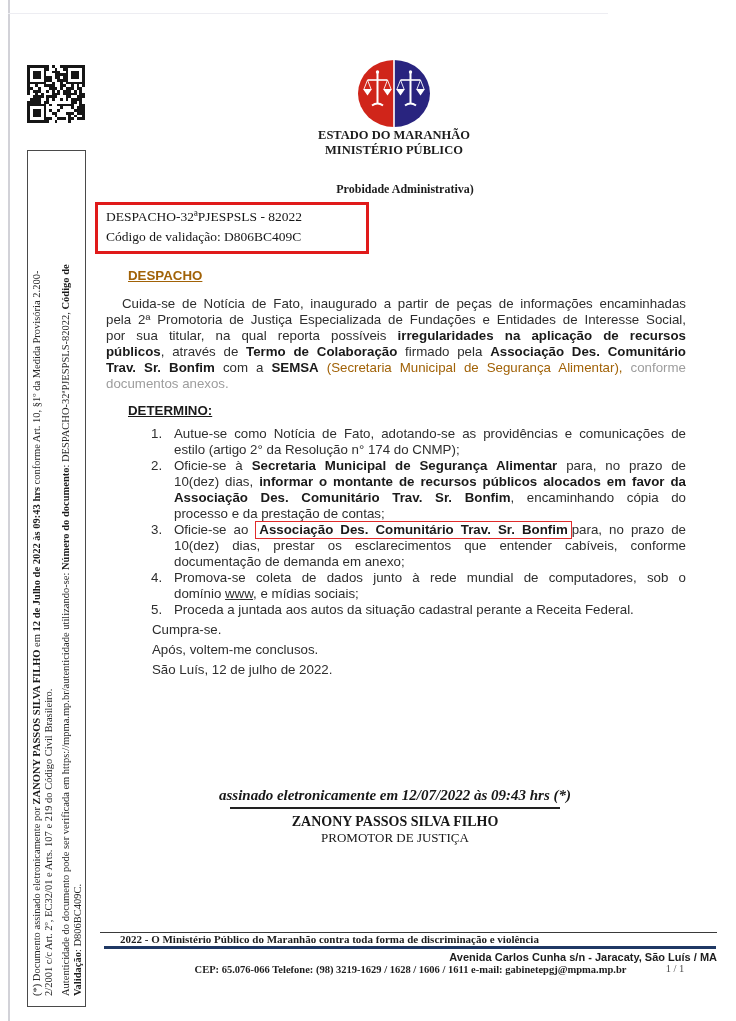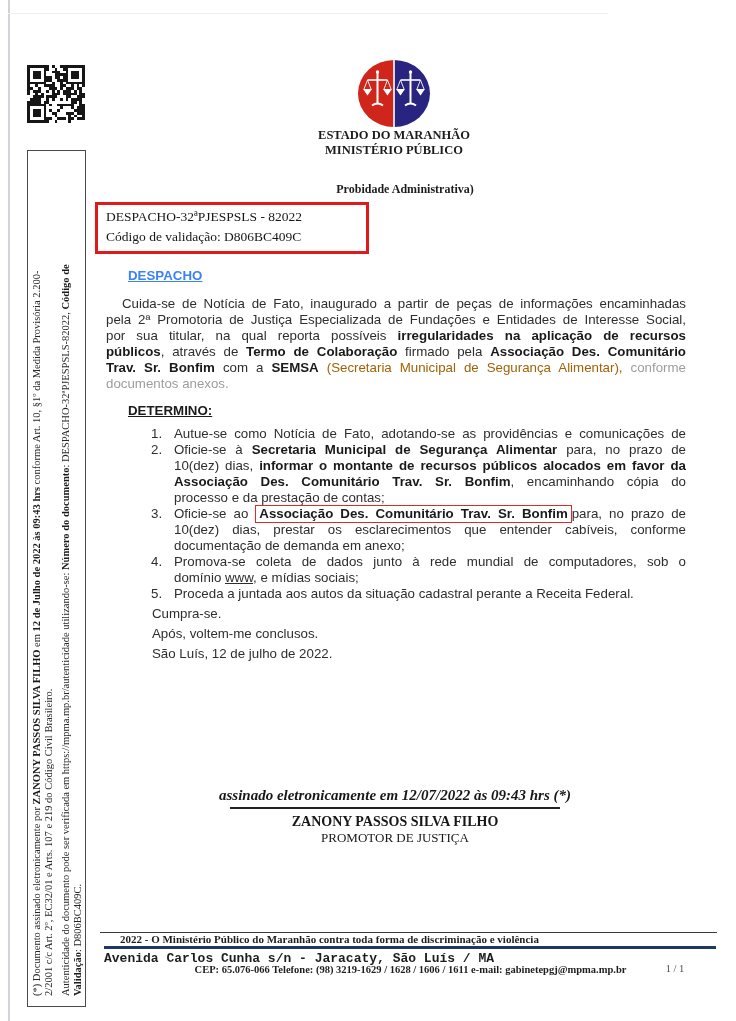--- a/index.html
+++ b/index.html
@@ -24,21 +24,21 @@
   
   .sidebox{left:27px;top:150px;width:57px;height:855px;border:1px solid #4a4a4a;background:#fff;}
   .siderot{position:absolute;left:0;top:0;width:855px;height:57px;transform-origin:0 0;
            transform:rotate(-90deg) translateX(-855px);box-sizing:border-box;padding:3px 10px 0 10px;
            font-family:"Liberation Serif",serif;font-size:10.5px;line-height:12px;color:#262626;}
   .sline{white-space:nowrap;}
   .sgap{margin-top:5px;}
 
   
   .content{left:106px;top:268px;width:580px;font-size:13.3px;line-height:16px;}
-  .h1{font-weight:bold;text-decoration:underline;margin-left:22px;color:#3b82f6;}
+  .h1{font-weight:bold;text-decoration:underline;margin-left:22px;color:#a16207;}
   .para{margin-top:12px;}
   .ln{height:16px;line-height:16px;text-align:justify;}
   .jl{text-align-last:justify;}
   .indent{padding-left:16px;}
   .h2{font-weight:bold;text-decoration:underline;margin-left:22px;margin-top:11px;color:#1b1b1b;}
   .list{margin-top:7px;}
   .li{display:flex;}
   .num{flex:none;width:23px;margin-left:45px;}
   .lbody{flex:1;min-width:0;}
   .closing{margin-left:46px;}
@@ -57,22 +57,22 @@
   .esign{font-weight:bold;font-style:italic;font-size:15px;}
   .sigrule{width:330px;height:2px;background:#222;margin:3px auto 4px auto;}
   .signame{font-weight:bold;font-size:14px;line-height:17px;}
   .sigrole{font-size:13px;line-height:16px;}
 
   
   .f-thin{left:100px;top:932px;width:617px;height:1px;background:#3a3a3a;}
   .f-motto{left:120px;top:933px;width:613px;text-align:left;font-family:"Liberation Serif",serif;
            font-weight:bold;font-size:11px;color:#1d1d1d;}
   .f-thick{left:104px;top:946px;width:612px;height:3px;background:#1f3864;}
-  .f-addr{left:104px;top:951px;width:613px;text-align:left;font-family:Liberation Mono, monospace;
-          font-weight:bold;font-size:13px;color:#1d1d1d;}
+  .f-addr{left:104px;top:951px;width:613px;text-align:right;font-family:Liberation Sans, sans-serif;
+          font-weight:bold;font-size:11px;color:#1d1d1d;}
   .f-contact{left:104px;top:964px;width:613px;text-align:center;font-family:"Liberation Serif",serif;
           font-weight:bold;font-size:10.5px;color:#1d1d1d;}
   .f-page{left:652px;top:963px;width:46px;text-align:center;font-family:"Liberation Serif",serif;
           font-size:10.5px;color:#4e4e4e;}
 
   .qr{left:27px;top:64px;width:58px;height:60px;}
   .logo{left:358px;top:60px;width:72px;height:67px;}
 </style>
 </head>
 <body>
@@ -397,20 +397,21 @@
       <div class="ln"><span class="gl">documentos anexos.</span></div>
     </div>
 
     <div class="h2">DETERMINO:</div>
 
     <div class="list">
       <div class="li">
         <div class="num">1.</div>
         <div class="lbody">
           <div class="ln jl"><span>Autue-se como Notícia de Fato, adotando-se as providências e comunicações de</span></div>
+          <div class="ln"><span>estilo (artigo 2° da Resolução n° 174 do CNMP);</span></div>
         </div>
       </div>
       <div class="li">
         <div class="num">2.</div>
         <div class="lbody">
           <div class="ln jl"><span>Oficie-se à </span><span class="b">Secretaria Municipal de Segurança Alimentar</span><span> para, no prazo de</span></div>
           <div class="ln jl"><span>10(dez) dias, </span><span class="b">informar o montante de recursos públicos alocados em favor da</span></div>
           <div class="ln jl"><span class="b">Associação Des. Comunitário Trav. Sr. Bonfim</span><span>, encaminhando cópia do</span></div>
           <div class="ln"><span>processo e da prestação de contas;</span></div>
         </div>

